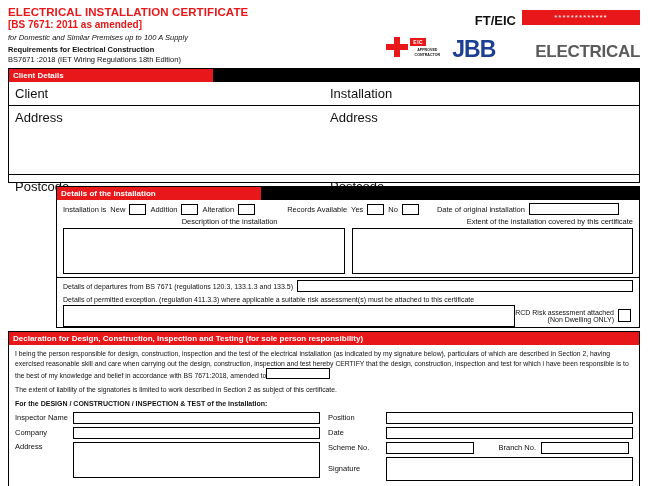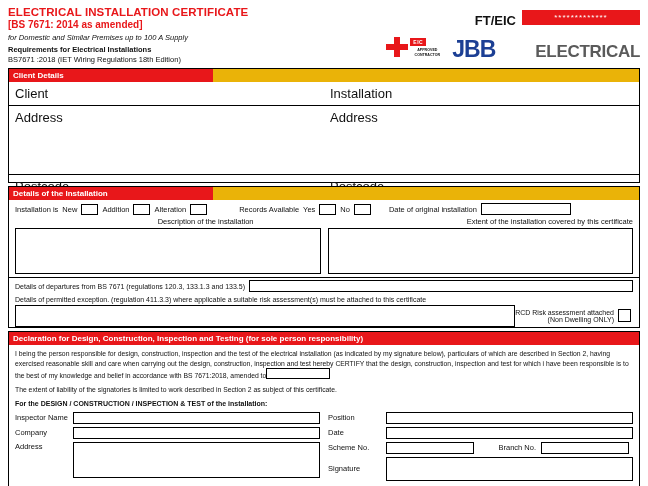--- a/index.html
+++ b/index.html
@@ -32,21 +32,21 @@
   .niceic .cross:before{content:"";position:absolute;left:8px;top:0;width:6px;height:20px;background:#e8171a;}
   .niceic .cross:after{content:"";position:absolute;left:0;top:7px;width:22px;height:6px;background:#e8171a;}
   .niceic .tag{position:absolute;left:24px;top:2px;background:#e8171a;color:#fff;font-size:5px;font-weight:bold;
      padding:1px 3px;letter-spacing:.5px;}
   .niceic .t2{position:absolute;left:22px;top:12px;font-size:3.6px;font-weight:bold;color:#111;line-height:4.6px;text-align:center;width:38px;}
   .jbb{font-weight:bold;font-size:23px;color:#1c3f94;letter-spacing:-1px;line-height:23px;}
   .jbb .grey{color:#5a5a5a;font-weight:bold;font-size:17px;letter-spacing:-.3px;padding-left:40px;}
   .secbar{background:#e8171a;color:#fff;font-weight:bold;font-size:8px;padding:2px 4px;
       display:inline-block;}
   .sec-wrap{border:1px solid #000;margin-bottom:3px;}
-  .sec-head{background:#eab308;}
+  .sec-head{background:#000000;}
   .sec-head .secbar{display:block;width:196px;}
 
   
   .client-body{position:relative;height:100px;}
   .row-lbl{font-size:13px;}
   .cd-row{display:flex;}
   .cd-cell{width:50%;box-sizing:border-box;padding:4px 6px;}
   .hr{border-bottom:1px solid #000;}
 
   
@@ -80,23 +80,23 @@
   .frow .fldsm{width:86px;height:10px;border:1px solid #000;}
   .brlbl{width:62px;text-align:right;padding-right:5px;flex:none;}
 </style>
 </head>
 <body>
 
 <div class="page">
 
   <div class="header">
     <div class="title1">ELECTRICAL INSTALLATION CERTIFICATE</div>
-    <div class="title2">[BS 7671: 2014 as amended]</div>
+    <div class="title2">[BS 7671: 2011 as amended]</div>
     <div class="sub-it">for Domestic and Similar Premises up to 100 A Supply</div>
-    <div class="sub-b">Requirements for Electrical Installations</div>
+    <div class="sub-b">Requirements for Electrical Construction</div>
     <div class="sub-n">BS7671 :2018 (IET Wiring Regulations 18th Edition)</div>
 
     <div class="fteic-wrap">
       <div class="fteic-label">FT/EIC</div>
       <div class="fteic-box">*************</div>
     </div>
 
     <div class="logo-wrap">
       <div class="niceic">
         <div class="cross"></div>
@@ -136,21 +136,21 @@
         <div class="cd-cell">
           <span class="row-lbl">Postcode</span>
         </div>
         <div class="cd-cell">
           <span class="row-lbl">Postcode</span>
         </div>
       </div>
     </div>
   </div>
 
-  <div class="sec-wrap" style="position:relative;">
+  <div class="sec-wrap" style="position:relative;margin-left:48px;">
     <div class="sec-head">
       <div class="secbar">Details of the Installation</div>
     </div>
 
     <div class="di-line1">
       <span>Installation is</span>
       <span>New</span>
       <span class="tick"></span>
       <span>Addition</span>
       <span class="tick"></span>

